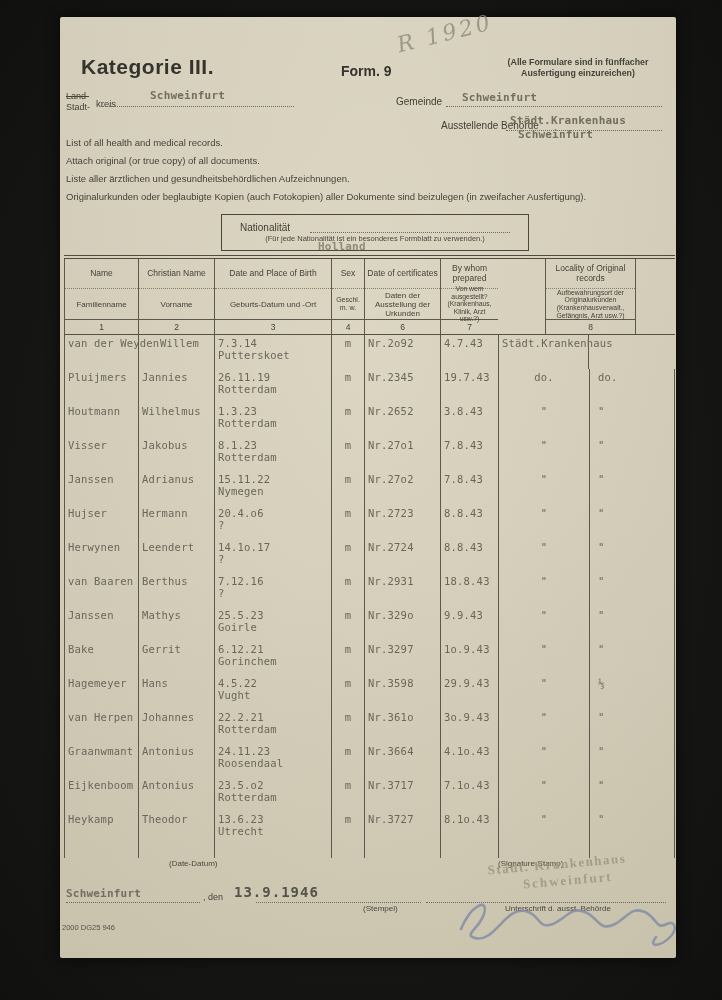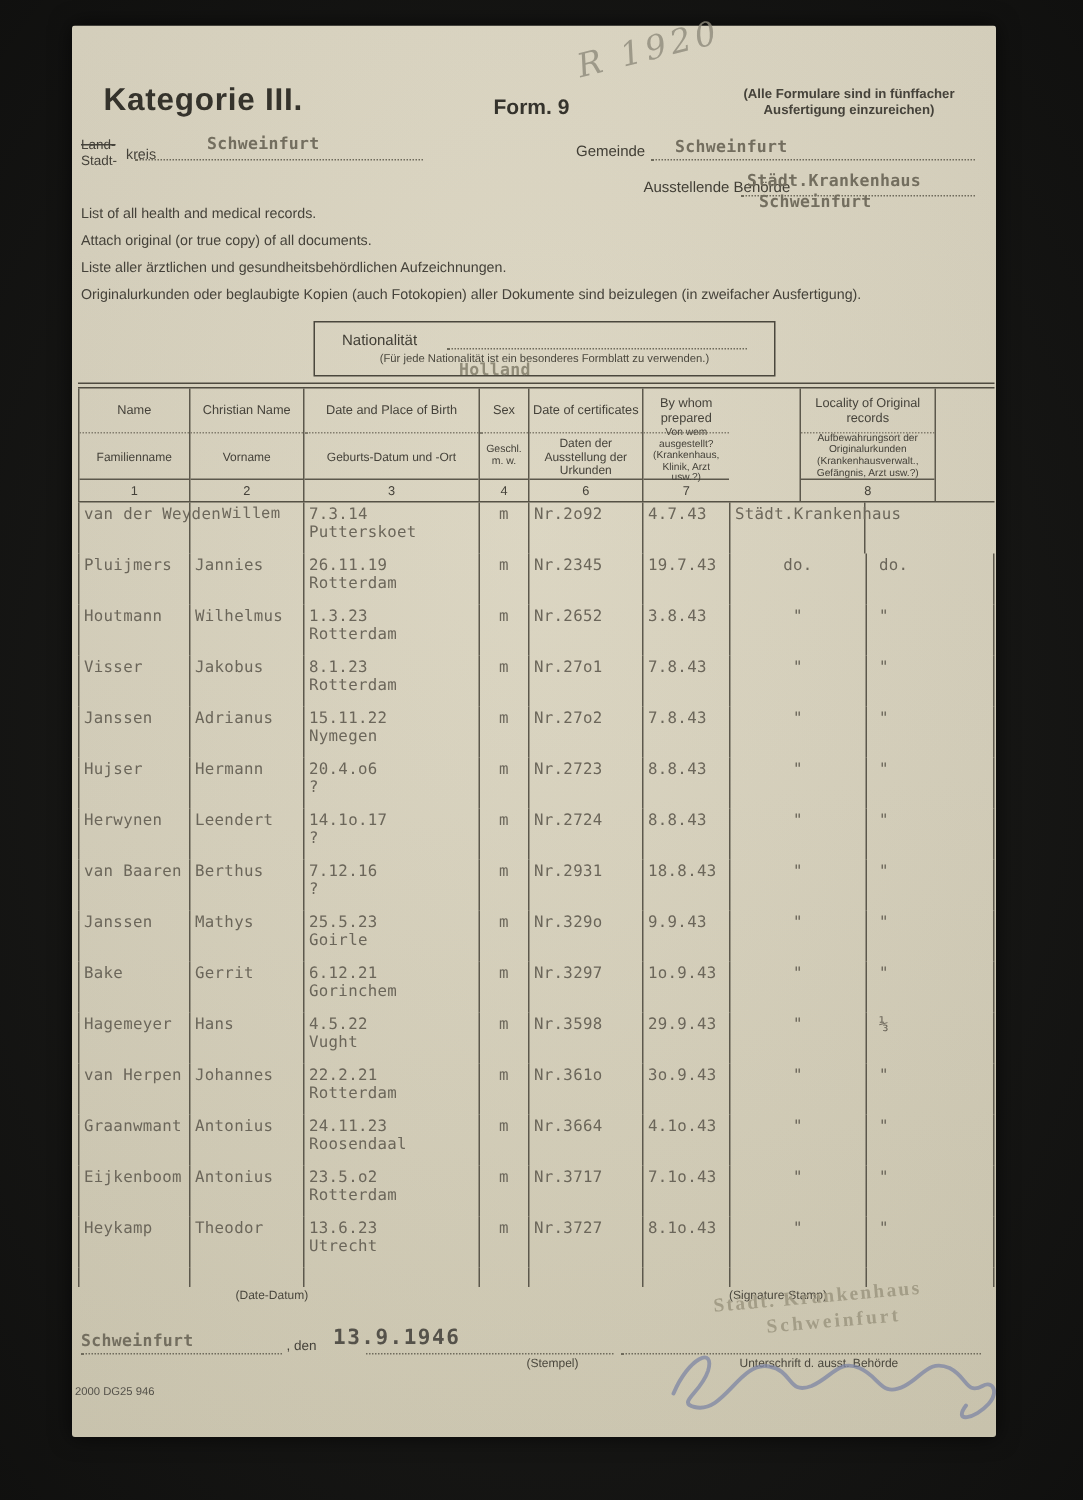--- a/index.html
+++ b/index.html
@@ -4,21 +4,21 @@
 <style>
   html,body{margin:0;padding:0;}
   body{
     width:722px;height:1000px;position:relative;overflow:hidden;
     background:#1b1b19;
     font-family:"Liberation Sans",sans-serif;
   }
   .frame-shadow{position:absolute;inset:0;background:
     radial-gradient(ellipse at 50% 50%, rgba(60,60,55,.12), rgba(0,0,0,.4));}
   .paper{
-    position:absolute;left:48px;top:17px;width:616px;height:941px;
+    position:absolute;left:60px;top:17px;width:616px;height:941px;
     background:
       radial-gradient(ellipse at 50% 35%, rgba(255,255,255,.06), rgba(0,0,0,.05)),
       linear-gradient(176deg,#dcd6c2 0%,#d8d2bd 55%,#d2ccb5 100%);
     box-shadow:0 0 14px rgba(0,0,0,.65);
     border-radius:2px;
   }
   .p{font-family:"Liberation Sans",sans-serif;color:#413e35;}
   .typed{font-family:"DejaVu Sans Mono",monospace;color:#6b665a;letter-spacing:.2px;}
   .abs{position:absolute;}
   .dots{border-bottom:1.5px dotted #6f6b5c;}
@@ -78,21 +78,21 @@
   .thead .th:nth-child(4),.trow .td:nth-child(4){width:33px;}
   .thead .th:nth-child(5),.trow .td:nth-child(5){width:76px;}
   .thead .th:nth-child(6),.trow .td:nth-child(6){width:58px;}
   .thead .th:nth-child(7),.trow .td:nth-child(7){width:91px;}
   .thead .th:nth-child(8),.trow .td:nth-child(8){width:86px;}
   .td:nth-child(1){white-space:nowrap;overflow:visible;}
   .td:nth-child(4){text-align:center;padding-left:0;}
   .td:nth-child(7){text-align:center;padding-left:0;}
   .td:nth-child(8){padding-left:8px;}
   .td .l1,.td .l2{display:block;min-height:12px;}
-  #tbody-rows .trow:first-child .td:nth-child(2){padding-left:21px;font-family:Liberation Mono, monospace;}
+  #tbody-rows .trow:first-child .td:nth-child(2){padding-left:21px;}
   #tbody-rows .trow:first-child .td:nth-child(7){text-align:left;padding-left:3px;white-space:nowrap;overflow:visible;}
   .tick .td{height:13px;}
 
   
   .lbl-sm{font-size:8px;color:#4a473d;}
   .date-datum{left:109px;top:842px;}
   .sig-stamp-lbl{left:438px;top:842px;}
   .foot-place{left:6px;top:870px;font-size:11px;font-weight:bold;color:#736e5f;}
   .foot-line-a{left:6px;top:870px;width:134px;height:15px;}
   .foot-den{left:143px;top:875px;font-size:9px;color:#45423a;}

